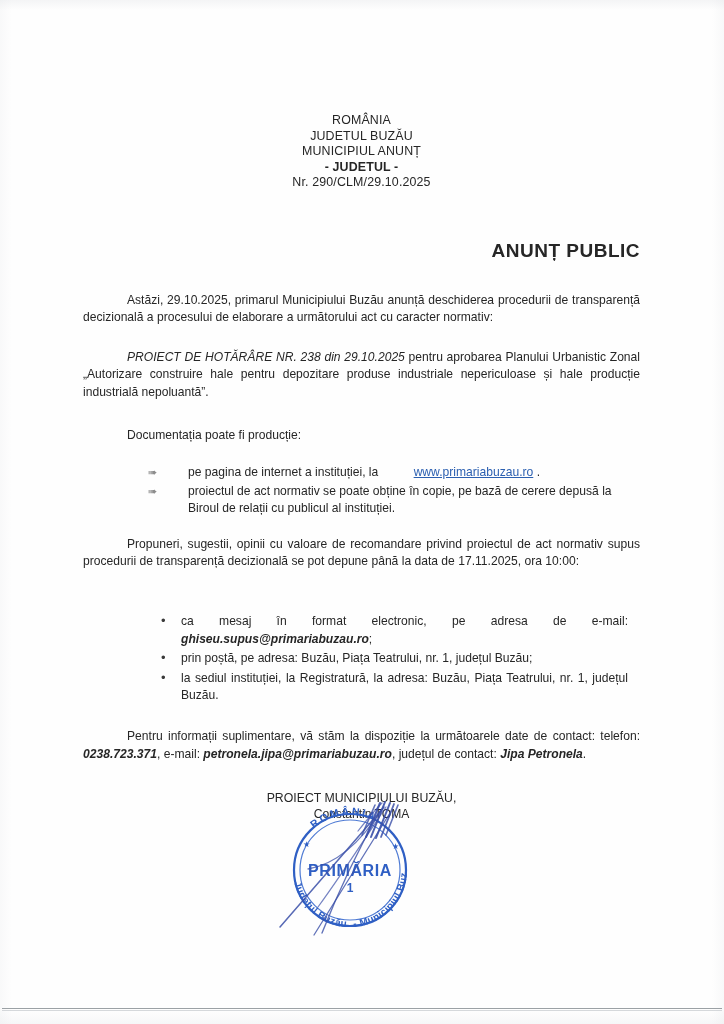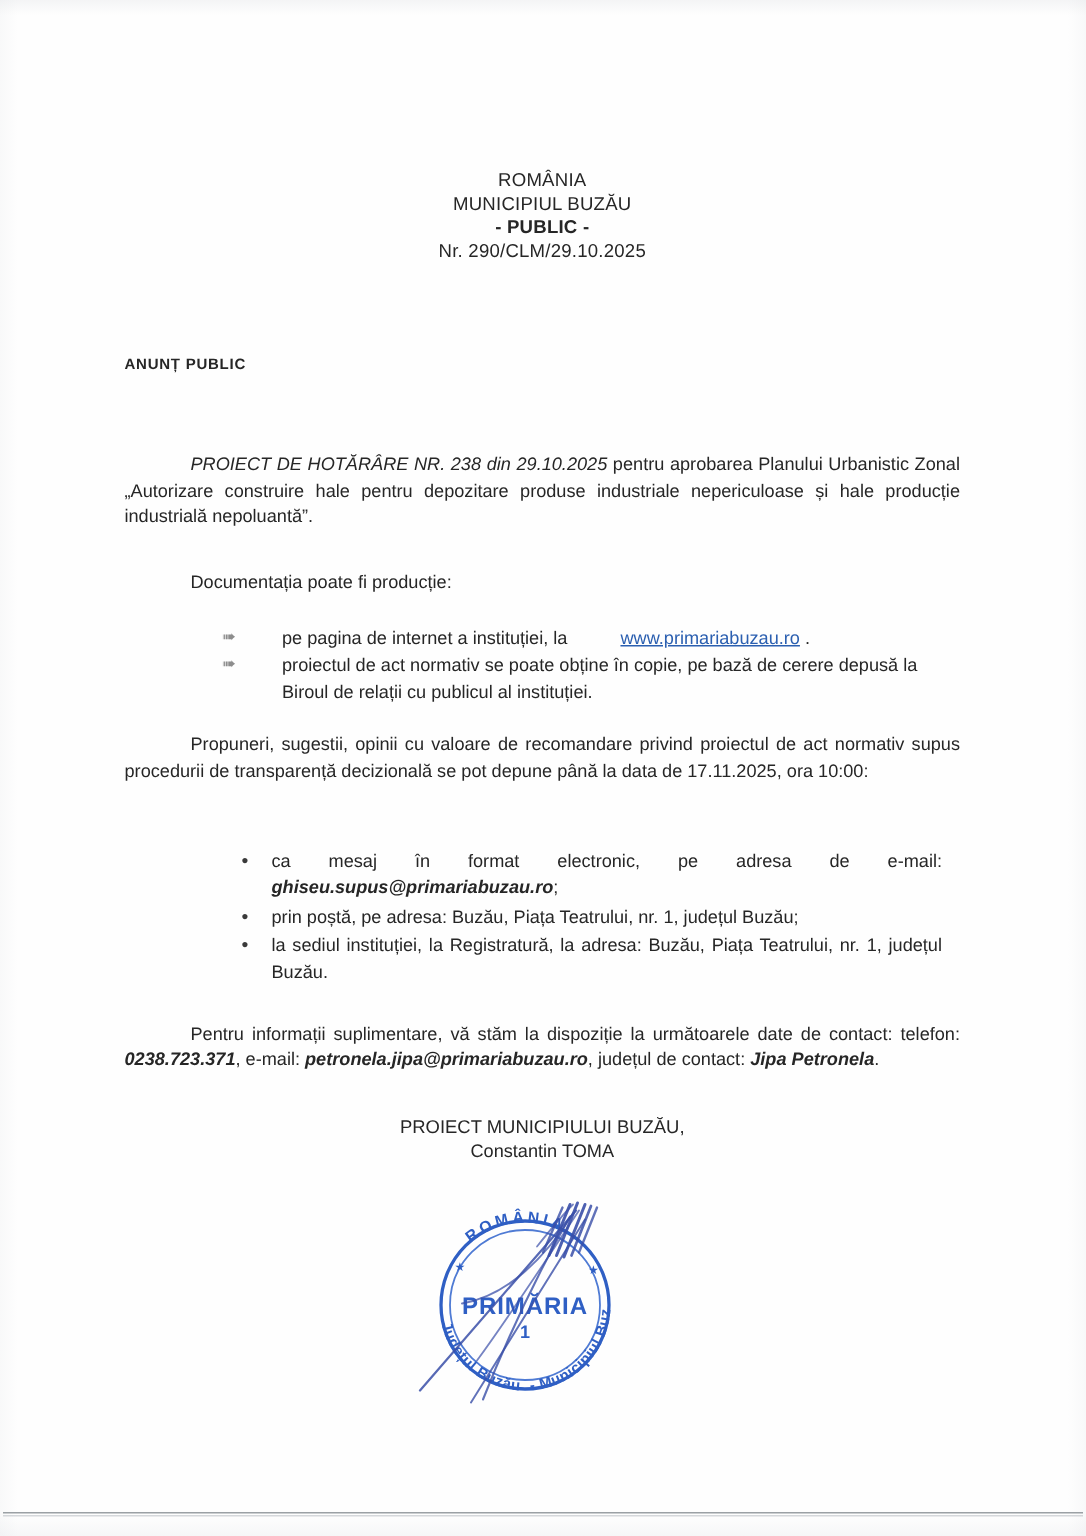--- a/index.html
+++ b/index.html
@@ -60,25 +60,25 @@
     margin-top: 113px;
     line-height: 15.6px;
     font-size: 12.4px;
     letter-spacing: 0.15px;
   }
   .header-block .hline { display: block; white-space: nowrap; }
   .header-block .bold { font-weight: bold; }
 
   
   .doc-title {
-    text-align: left;
-    font-size: 10px;
+    text-align: right;
+    font-size: 19px;
     font-weight: bold;
     letter-spacing: 0.5px;
-    margin-top: 63px;
+    margin-top: 49px;
   }
 
   
   p.para {
     margin: 0;
     font-size: 12.1px;
     line-height: 17.4px;
     text-align: justify;
     text-justify: inter-word;
   }
@@ -177,28 +177,30 @@
 <body>
 
 <div id="page">
 
   <div id="scan-noise"></div>
 
   <div class="content">
 
     <div class="header-block">
       <span class="hline">ROMÂNIA</span>
-      <span class="hline">MUNICIPIUL BUZĂU</span>
-      <span class="hline bold">- PUBLIC -</span>
+      <span class="hline">JUDETUL BUZĂU</span>
+      <span class="hline">MUNICIPIUL ANUNȚ</span>
+      <span class="hline bold">- JUDETUL -</span>
       <span class="hline">Nr. 290/CLM/29.10.2025</span>
     </div>
 
     <div class="doc-title">ANUNȚ PUBLIC</div>
 
     <div class="gap-1"></div>
+    <p class="para"><span class="indent"></span><span>Astăzi, 29.10.2025, primarul Municipiului Buzău anunță deschiderea procedurii de transparență decizională a procesului de elaborare a următorului act cu caracter normativ:</span></p>
 
     <div class="gap-2"></div>
     <p class="para proiect-para"><span class="indent"></span><span class="it">PROIECT DE HOTĂRÂRE NR. 238 din 29.10.2025</span><span> pentru aprobarea Planului Urbanistic Zonal „Autorizare construire hale pentru depozitare produse industriale nepericuloase și hale producție industrială nepoluantă”.</span></p>
 
     <div class="gap-3"></div>
     <p class="para"><span class="indent"></span><span>Documentația poate fi producție:</span></p>
 
     <div class="gap-4"></div>
     <ul class="arrow-list">
       <li>

